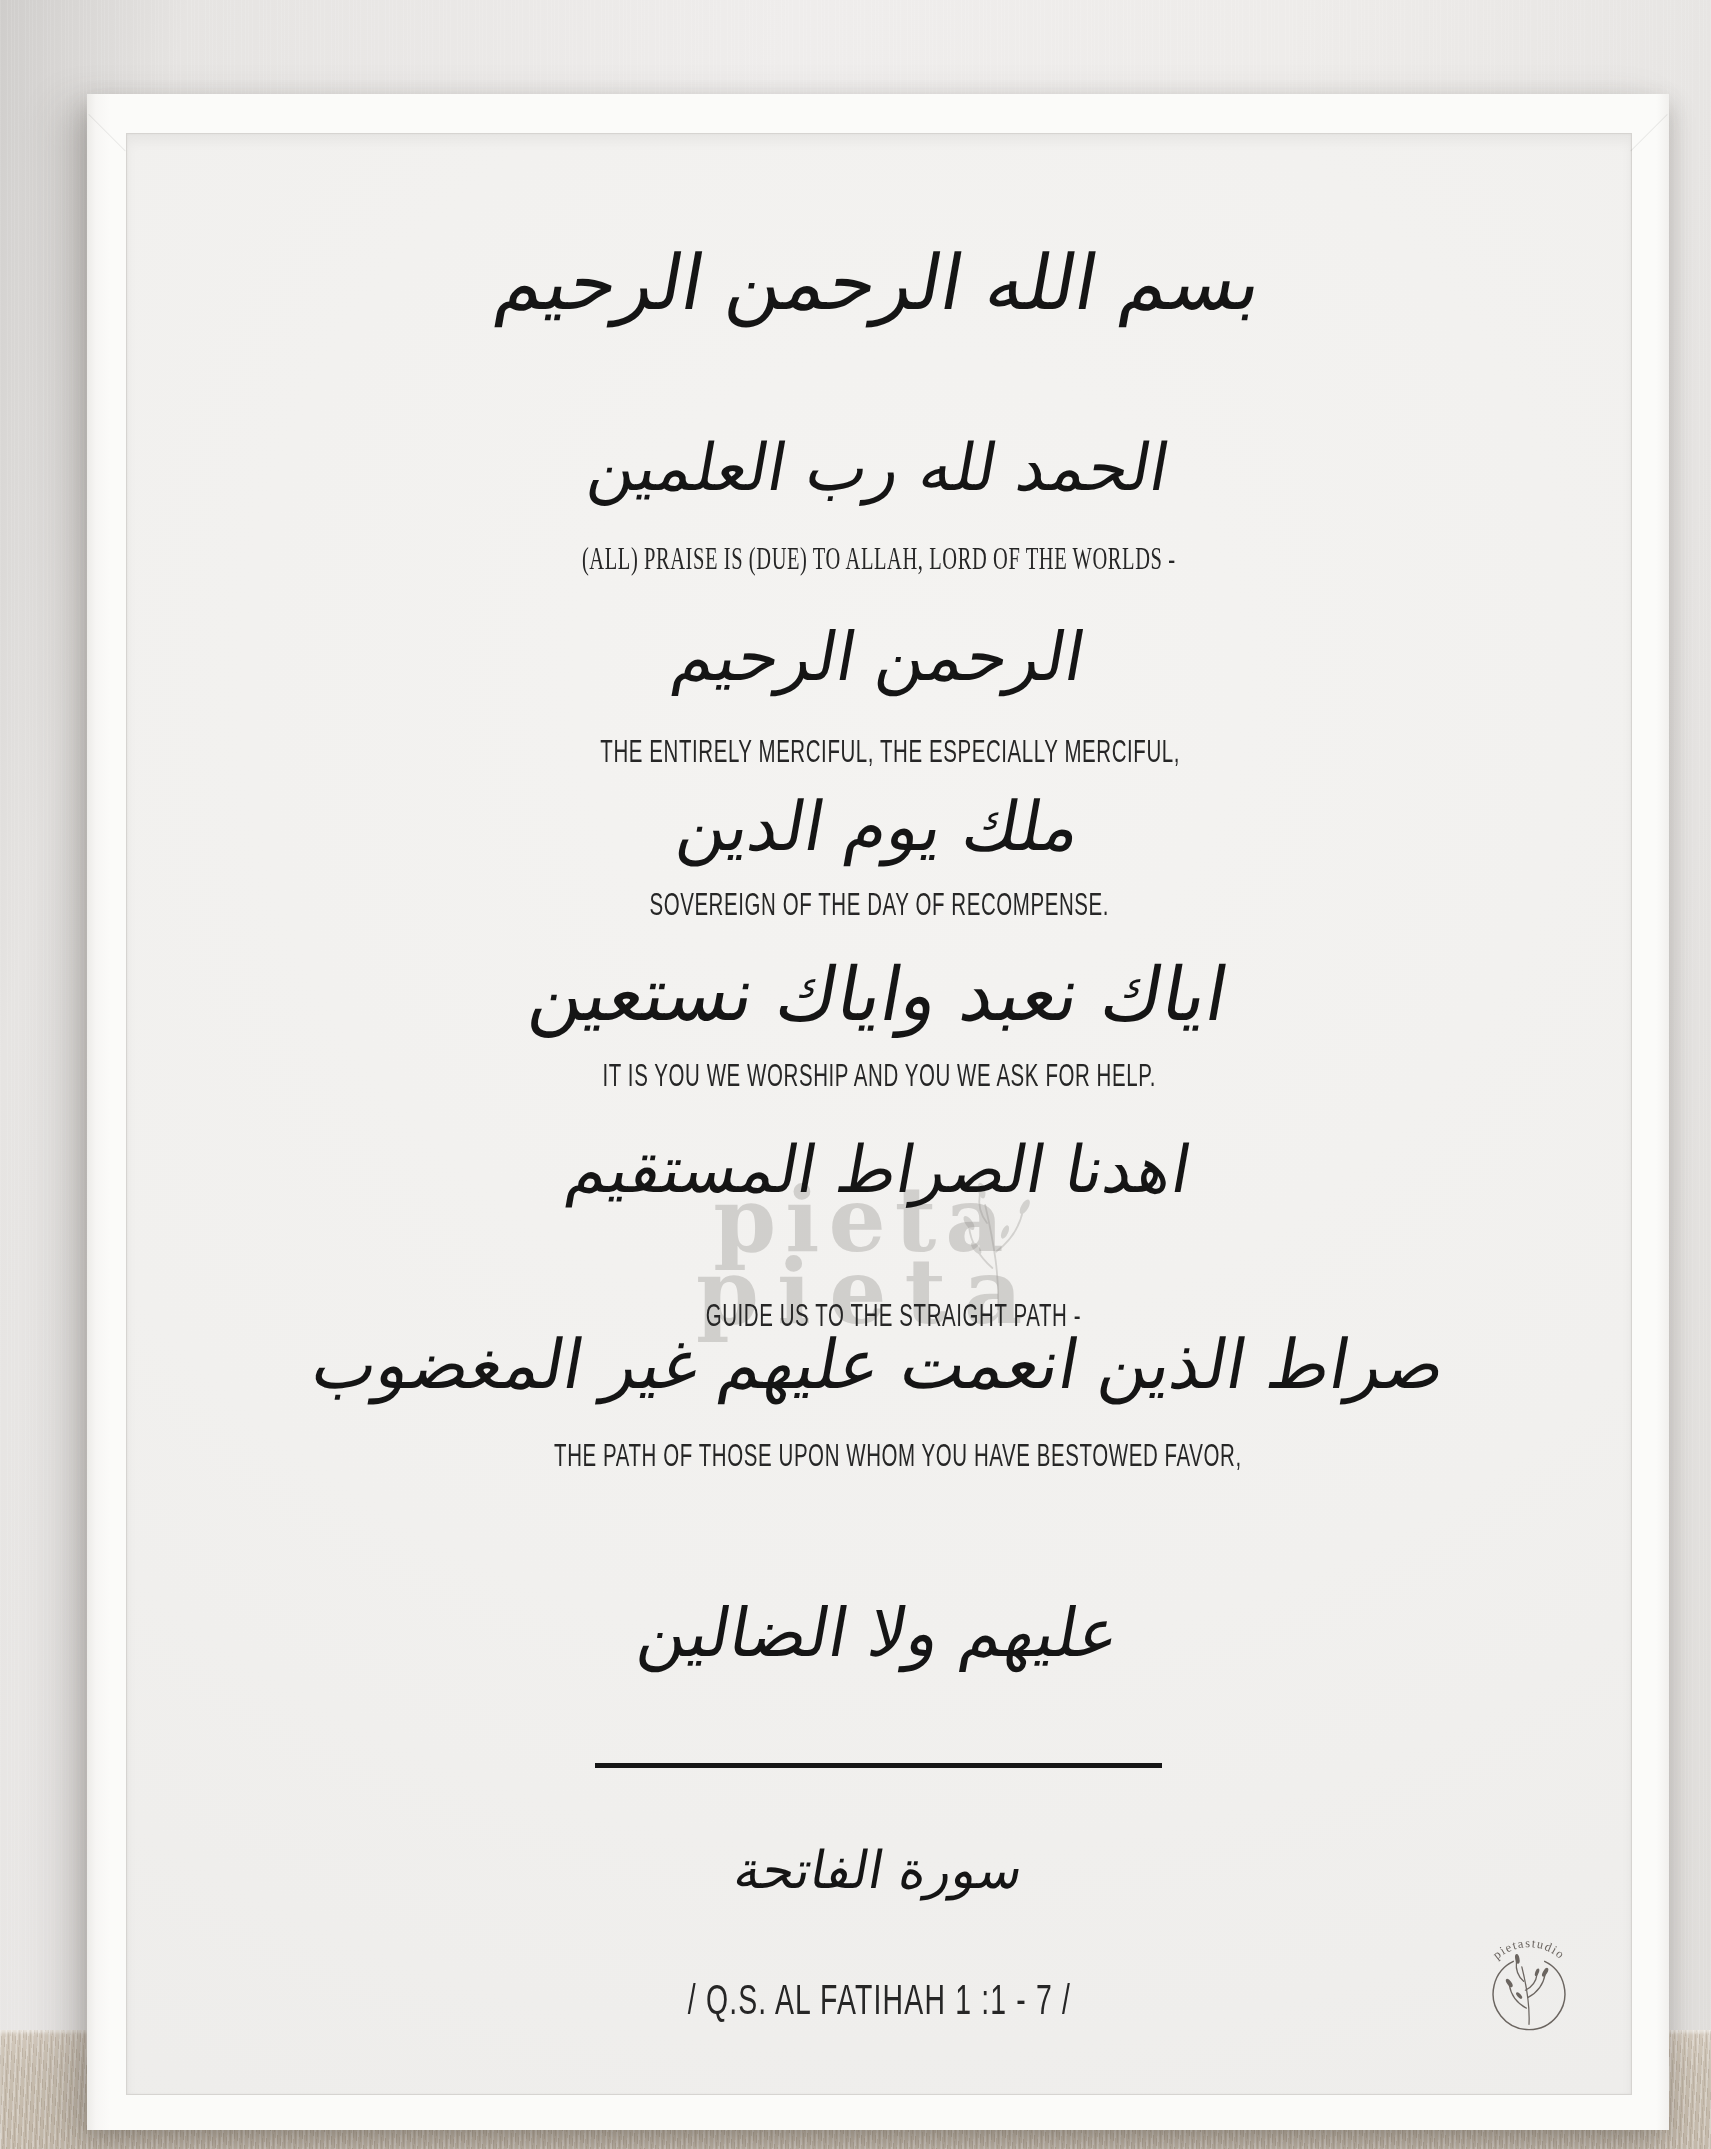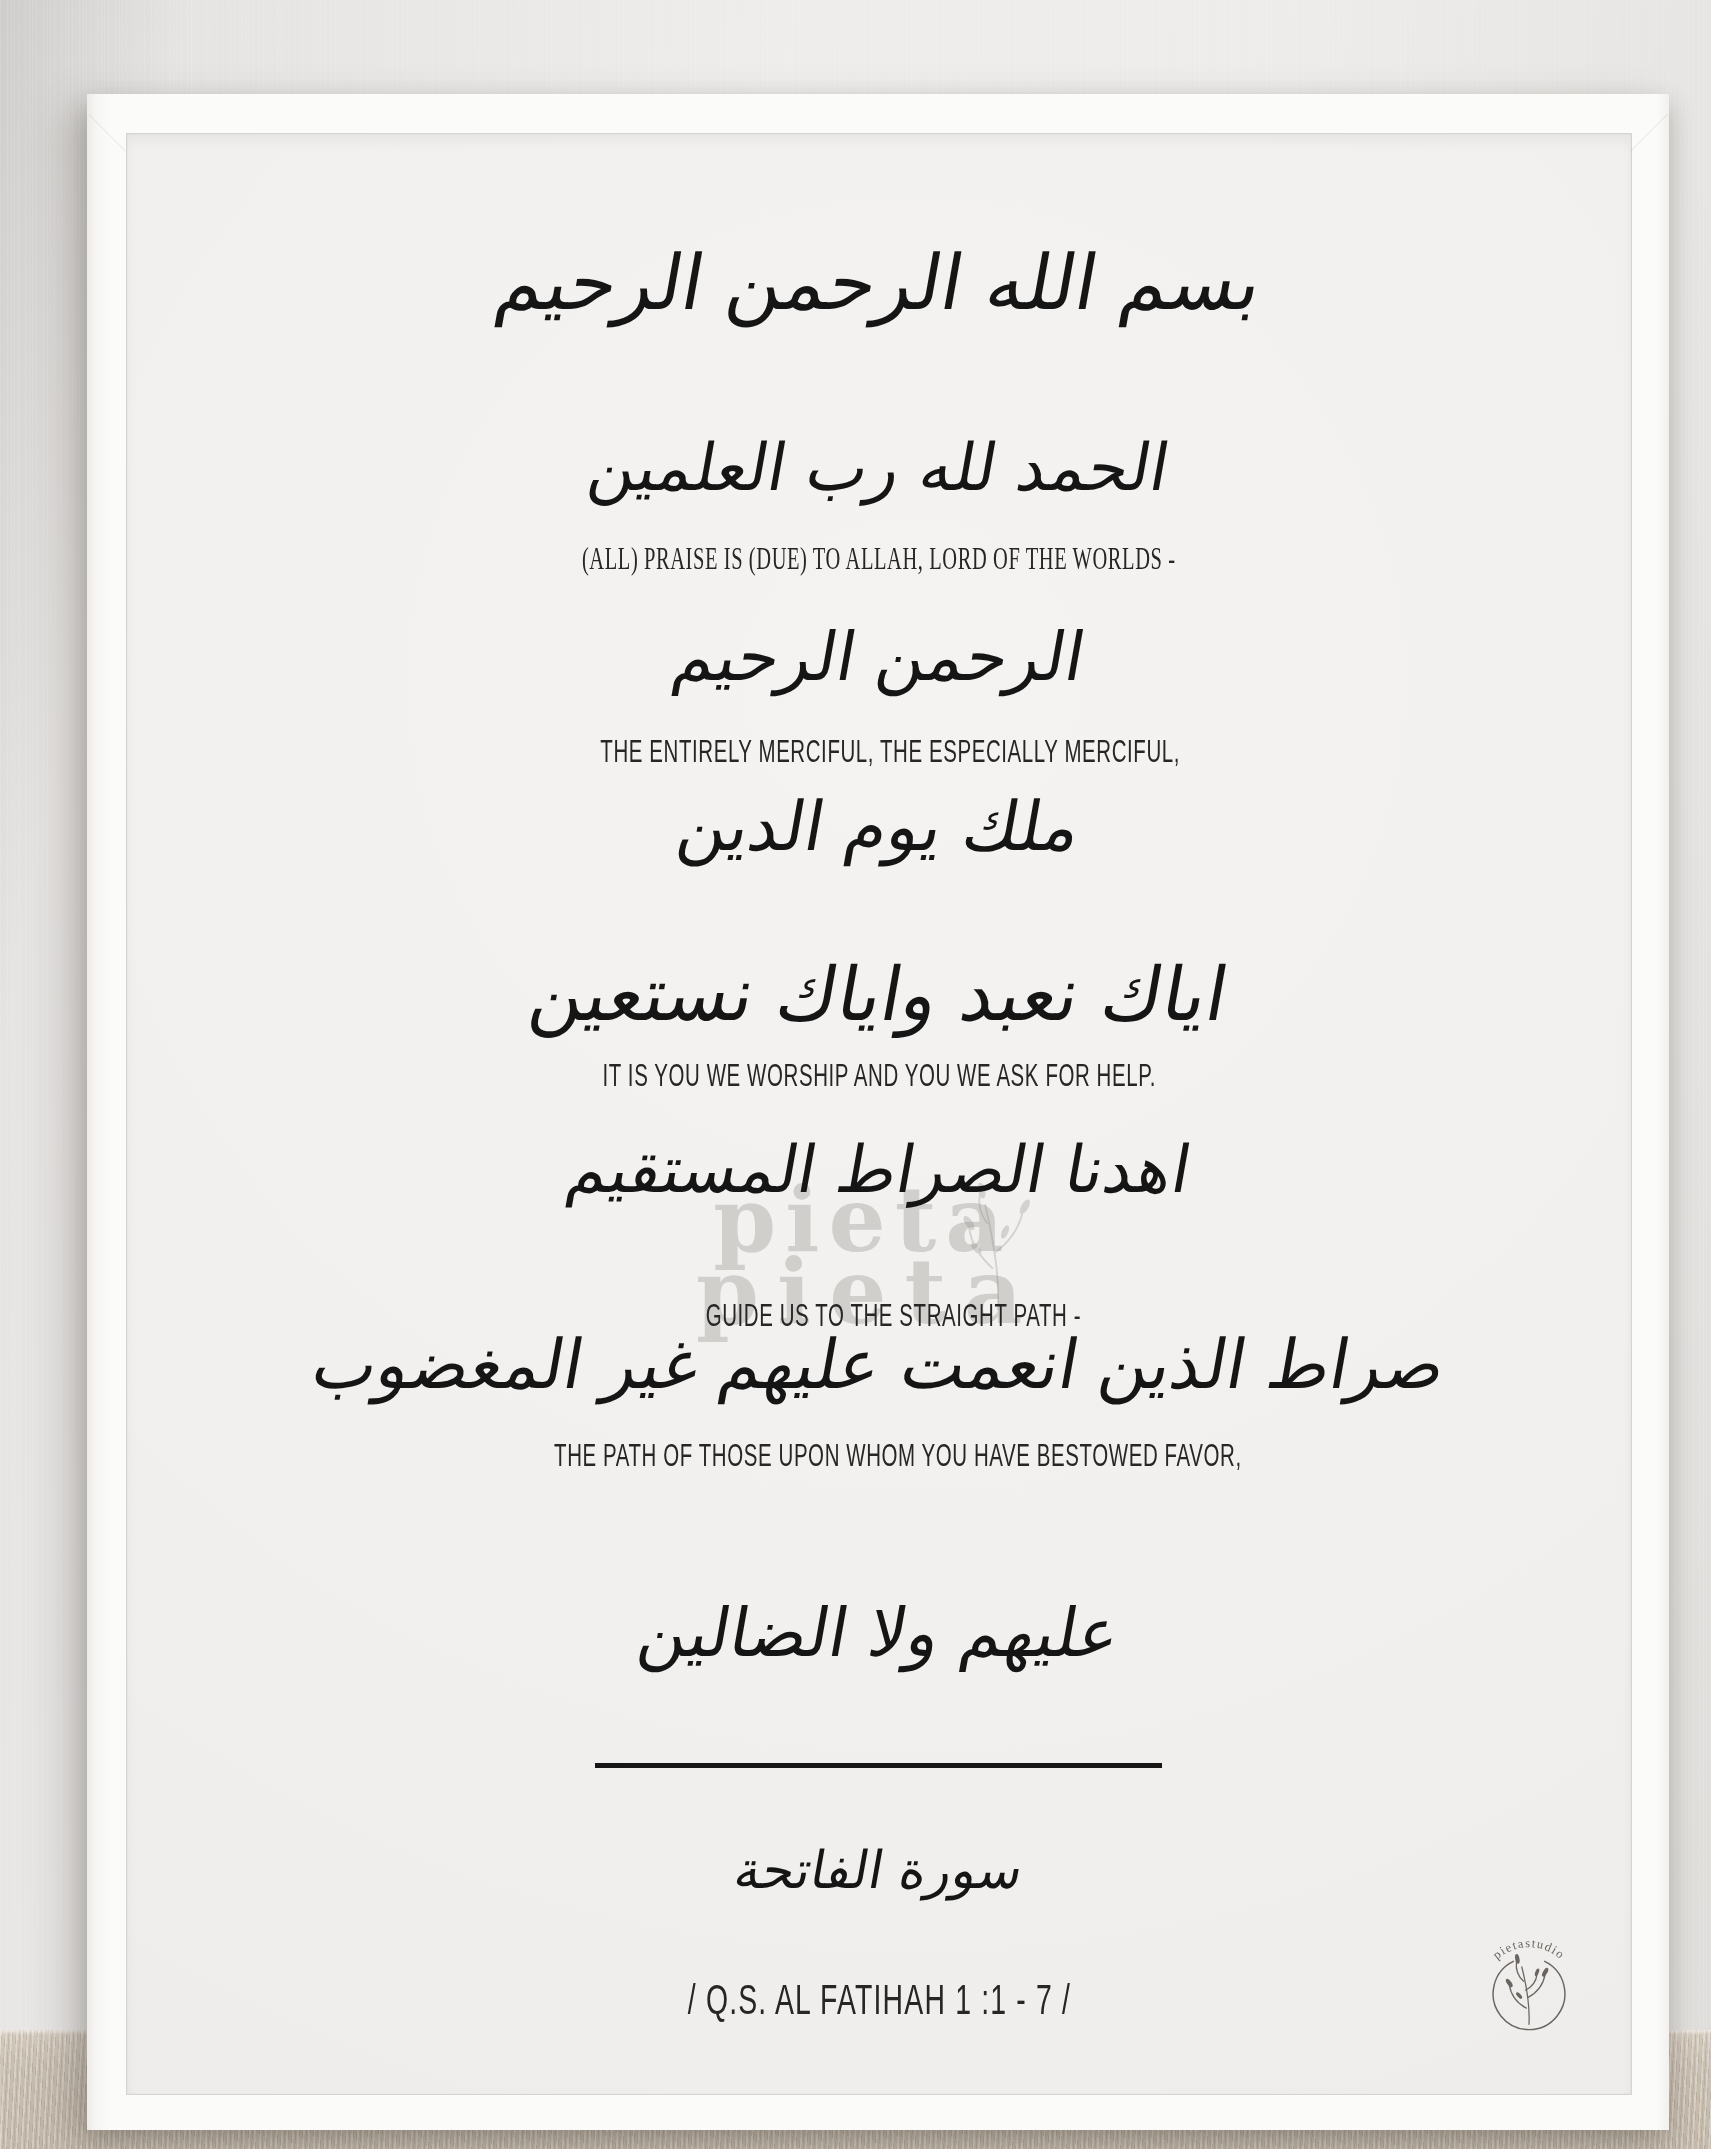--- a/index.html
+++ b/index.html
@@ -114,20 +114,21 @@
 
     <div class="ar ar1">بسم الله الرحمن الرحيم</div>
 
     <div class="ar ar2">الحمد لله رب العلمين</div>
     <div class="en en2"><span class="cond">(ALL) PRAISE IS (DUE) TO ALLAH, LORD OF THE WORLDS -</span></div>
 
     <div class="ar ar3">الرحمن الرحيم</div>
     <div class="en en3"><span class="cond">THE ENTIRELY MERCIFUL, THE ESPECIALLY MERCIFUL,</span></div>
 
     <div class="ar ar4">ملك يوم الدين</div>
+    <div class="en en4"><span class="cond">SOVEREIGN OF THE DAY OF RECOMPENSE.</span></div>
 
     <div class="ar ar5">اياك نعبد واياك نستعين</div>
     <div class="en en5"><span class="cond">IT IS YOU WE WORSHIP AND YOU WE ASK FOR HELP.</span></div>
 
     <div class="ar ar6">اهدنا الصراط المستقيم</div>
     <div class="en en6"><span class="cond">GUIDE US TO THE STRAIGHT PATH -</span></div>
 
     <div class="ar ar7">صراط الذين انعمت عليهم غير المغضوب</div>
     <div class="en en7a"><span class="cond">THE PATH OF THOSE UPON WHOM YOU HAVE BESTOWED FAVOR,</span></div>
 

